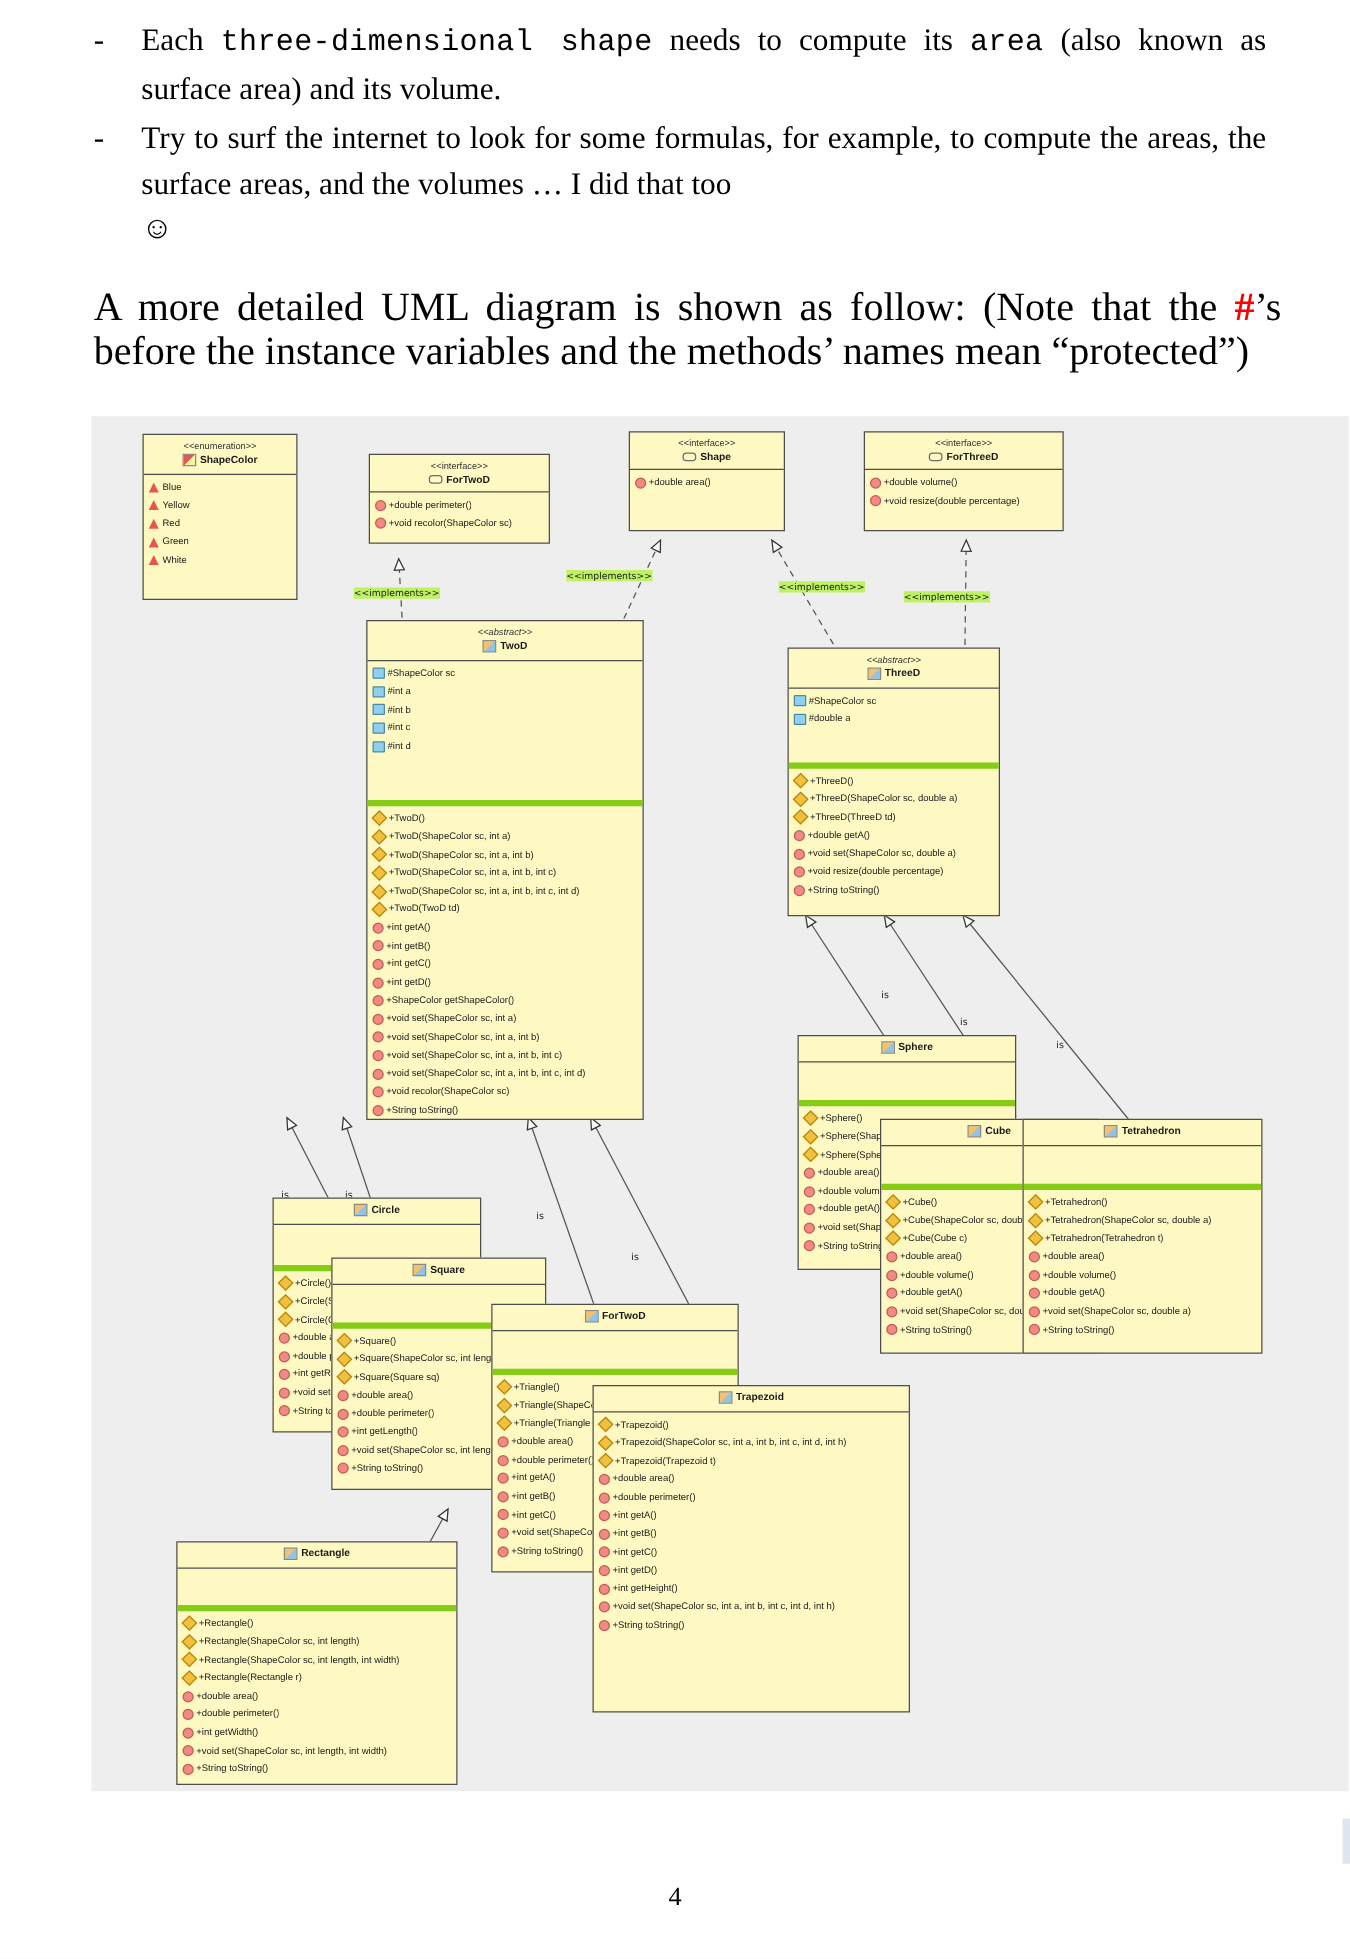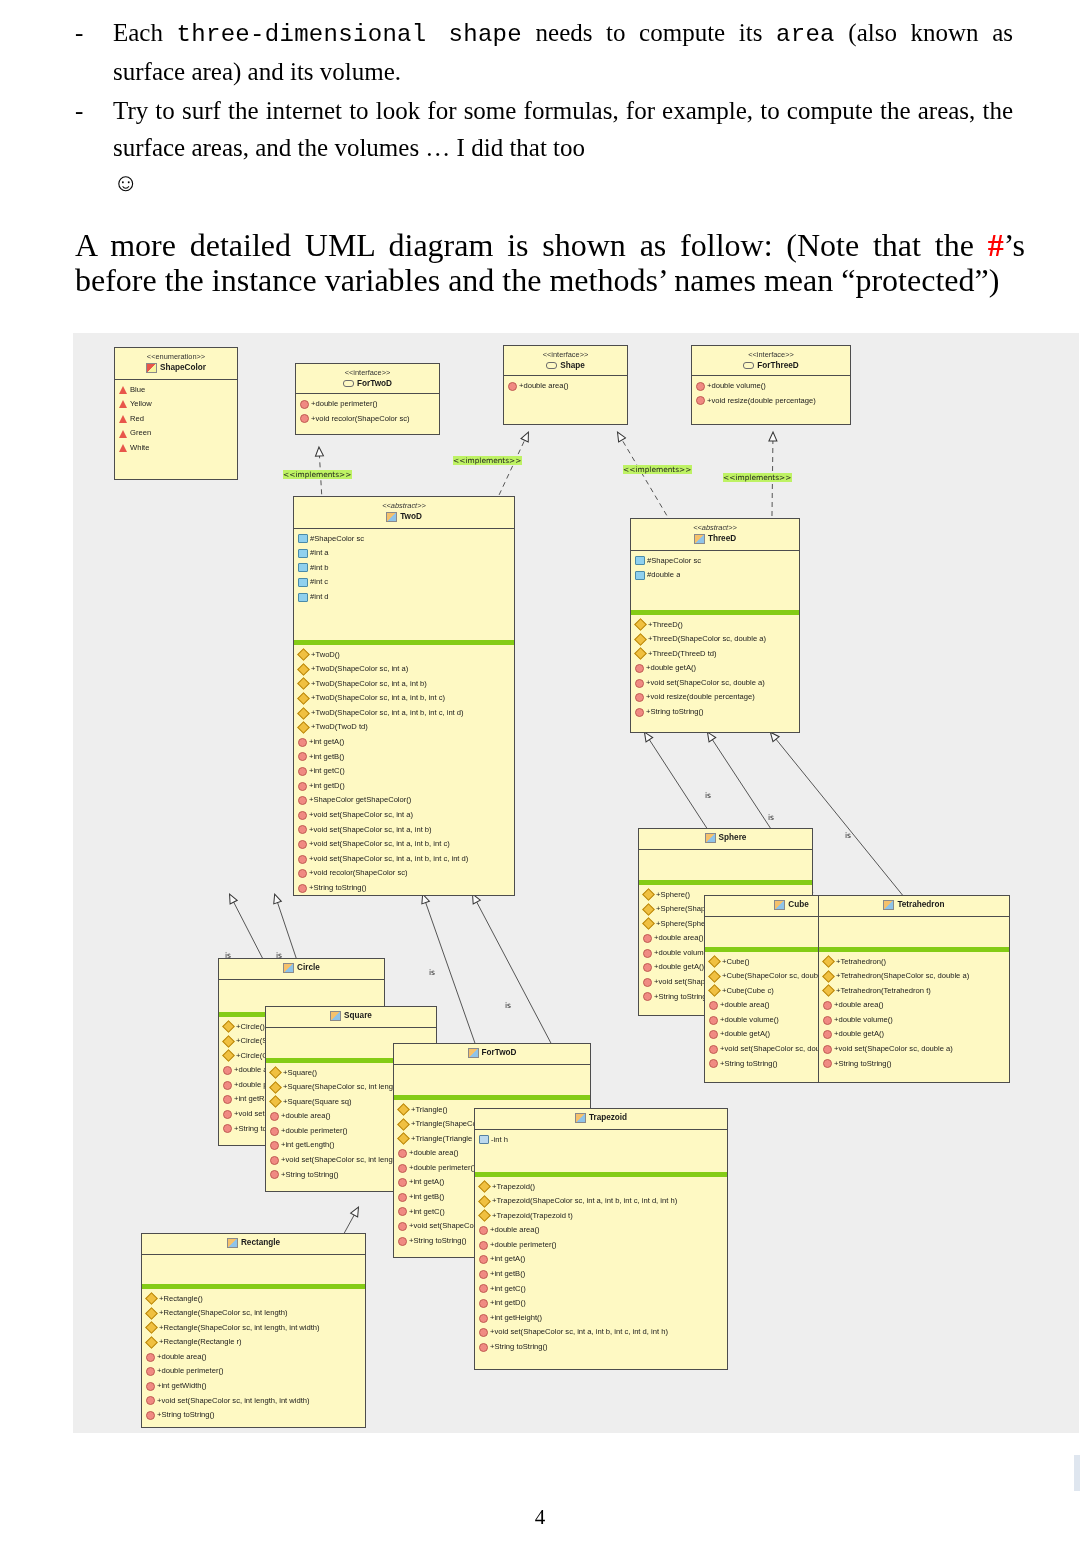--- a/index.html
+++ b/index.html
@@ -666,26 +666,20 @@
       </div>
   </div>
 
   <div class="cls" id="c-trapezoid" style="left:401px; top:775px; width:254px; height:262px; z-index:10;">
     <div class="hdr">
       <span class="mkwrap">
           <span class="mk mk-class"></span>
           <span class="cname">Trapezoid</span>
         </span>
     </div>
-    <div class="sect" style="height:36px">
-        <div class="row">
-          <span class="mk mk-priv"></span>
-          <span class="txt">-int h</span>
-        </div>
-      </div>
     <div class="sect">
         <div class="row">
           <span class="mk mk-ctor"></span>
           <span class="txt">+Trapezoid()</span>
         </div>
         <div class="row">
           <span class="mk mk-ctor"></span>
           <span class="txt">+Trapezoid(ShapeColor sc, int a, int b, int c, int d, int h)</span>
         </div>
         <div class="row">

